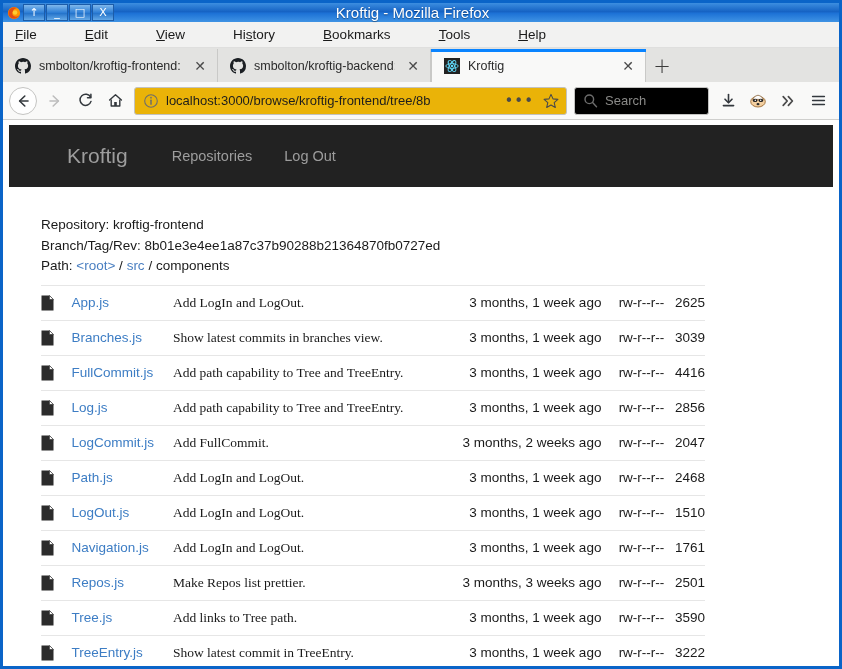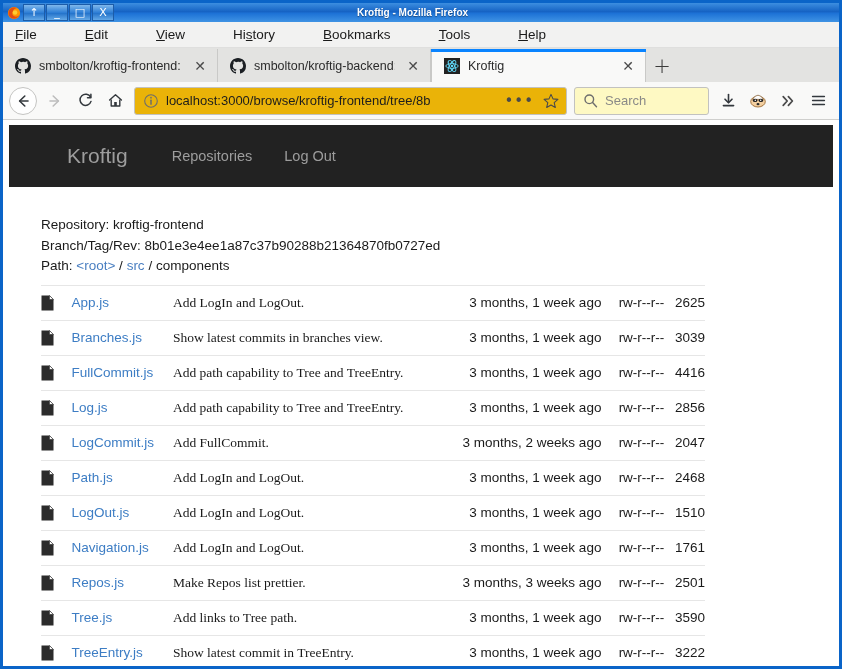--- a/index.html
+++ b/index.html
@@ -36,21 +36,21 @@
     width: 22px; height: 17px;
     margin-left: 1px;
     background: linear-gradient(to bottom, #7fb8ec 0%, #2f7fd6 50%, #1e6ec8 51%, #64a8e6 100%);
     border: 1px solid #1c5ca8;
     display: flex; align-items: center; justify-content: center;
     color: #fff; font-size: 11px; line-height: 1;
     font-family: "DejaVu Sans", sans-serif;
   }
   .tb-title {
     position: absolute; left: 0; right: 17px; text-align: center;
-    color: #ffffff; font-size: 10px; font-weight: bold;
+    color: #ffffff; font-size: 15px; font-weight: normal;
     pointer-events: none;
     text-shadow: 0 1px 1px rgba(0,0,0,.4);
   }
 
   
   .menubar {
     height: 26px;
     background: #f2f2f1;
     display: flex; align-items: center;
     padding-left: 12px;
@@ -160,21 +160,21 @@
   .url-dots {
     flex: 0 0 auto; padding: 0 8px;
     font-size: 15px; color: #4a4a4a; letter-spacing: 1px;
     font-family: "DejaVu Sans", sans-serif;
   }
   .url-star { flex: 0 0 18px; width: 18px; height: 18px; }
 
   .searchbar {
     flex: 0 0 135px;
     height: 28px;
-    background: #fef9c3;
+    background: #000000;
     border: 1px solid #c2c2c0;
     border-radius: 3px;
     display: flex; align-items: center;
     padding: 0 6px 0 8px;
     margin-right: 4px;
   }
   .search-ico { width: 15px; height: 15px; flex: 0 0 15px; margin-right: 7px; }
   .search-ph { font-size: 13px; color: #8a8a88; }
 
   

